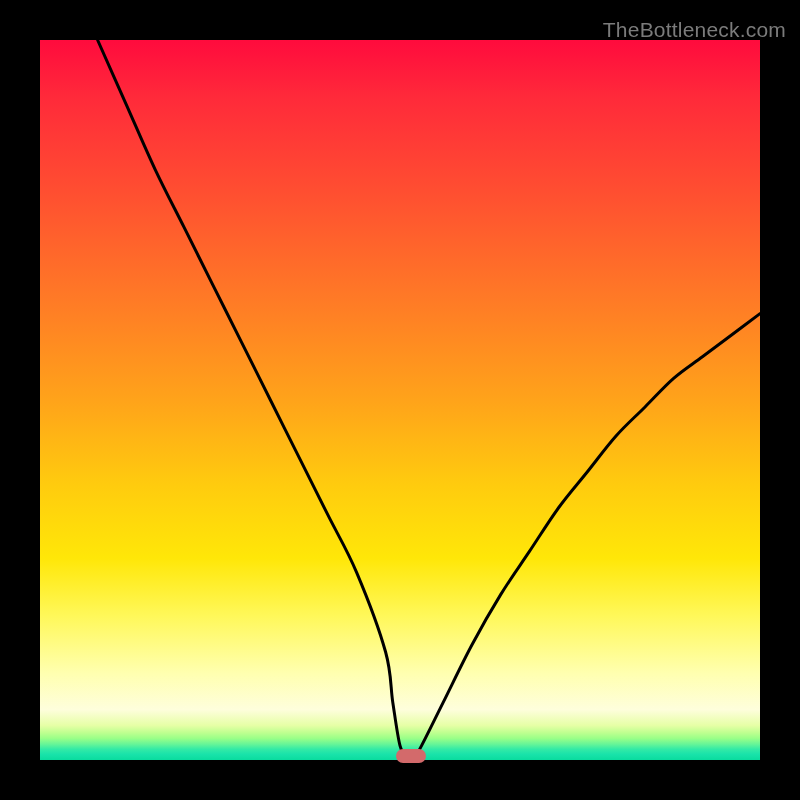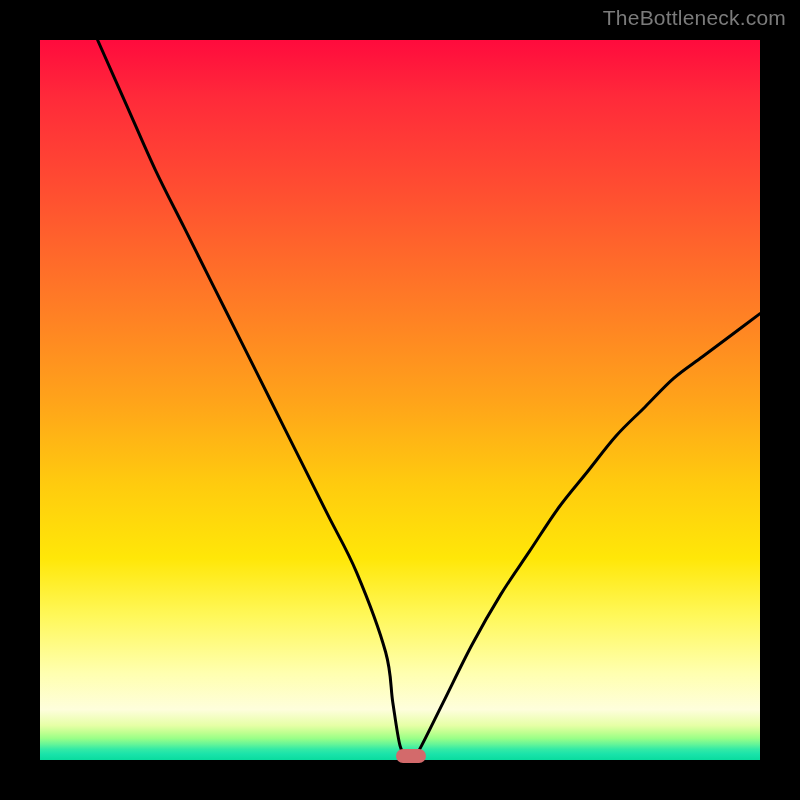--- a/index.html
+++ b/index.html
@@ -40,21 +40,21 @@
       #bfff90 96.2%,
       #99ff88 97%,
       #66f598 97.8%,
       #33eaa6 98.5%,
       #19e3aa 99.2%,
       #0adc9e 100%
     );
   }
   .watermark {
     position: absolute;
-    top: 6px;
+    top: 18px;
     right: 14px;
     color: #7b7b7b;
     font-size: 21px;
     letter-spacing: 0.2px;
     user-select: none;
   }
   svg.curve {
     position: absolute;
     left: 0;
     top: 0;

